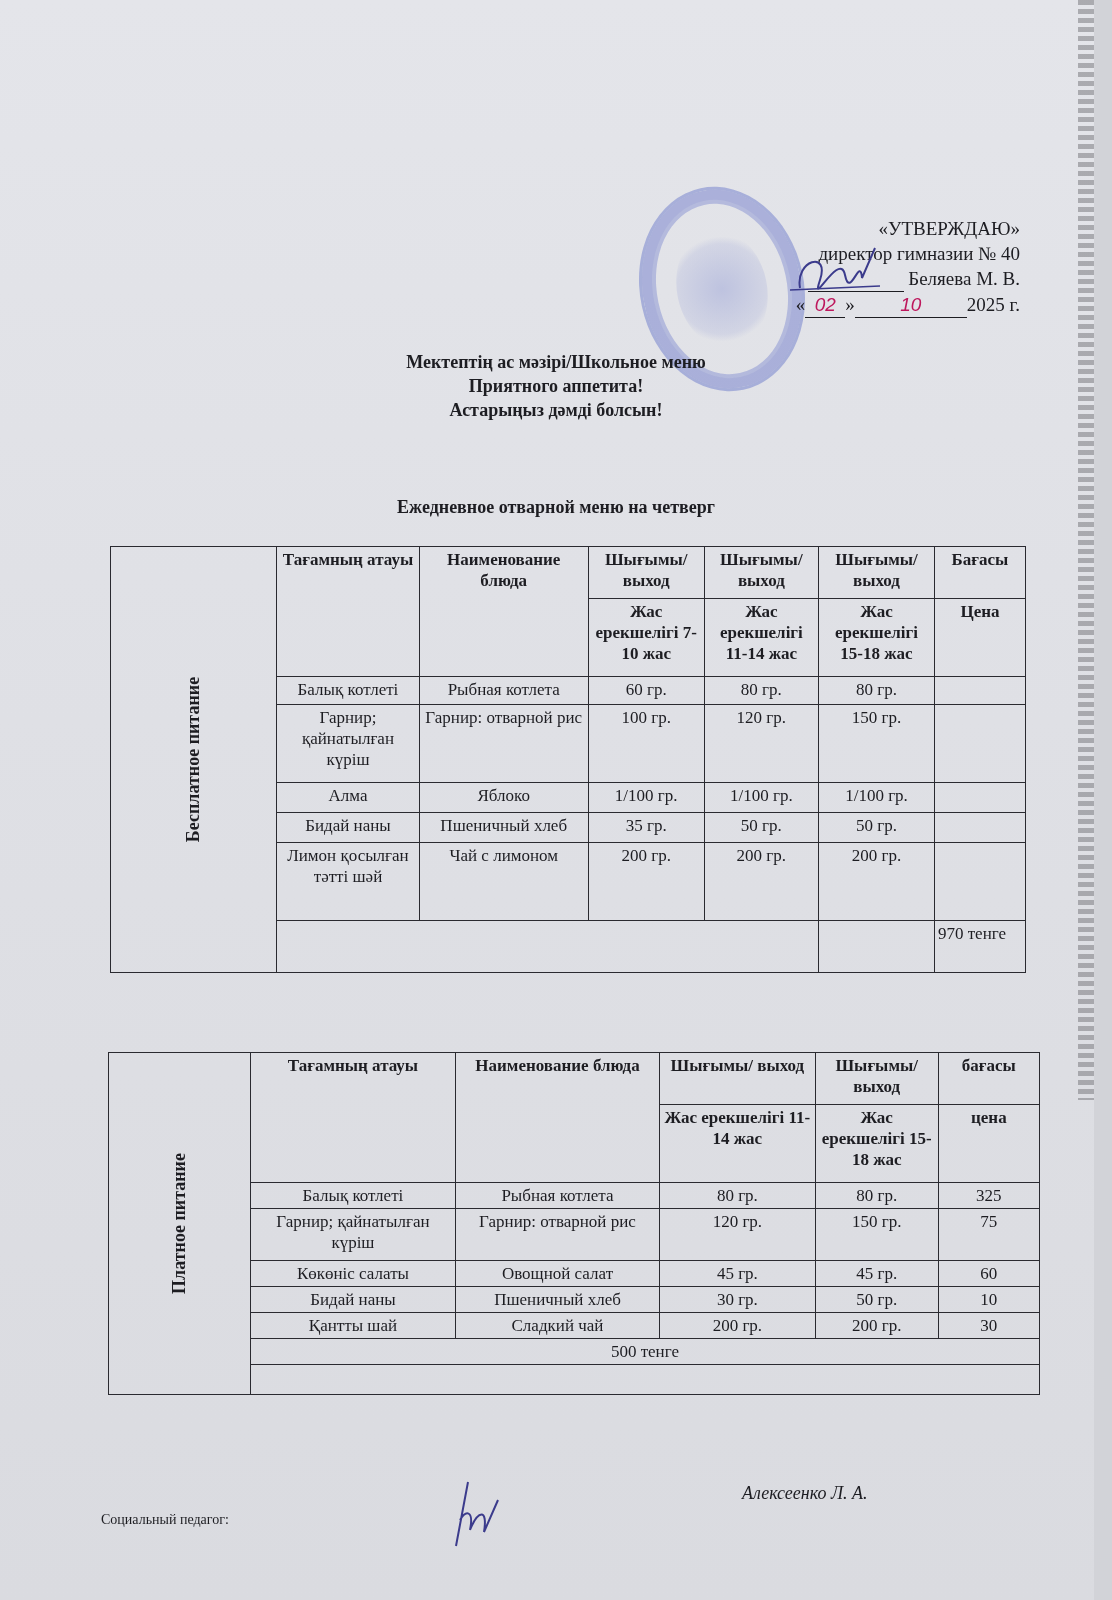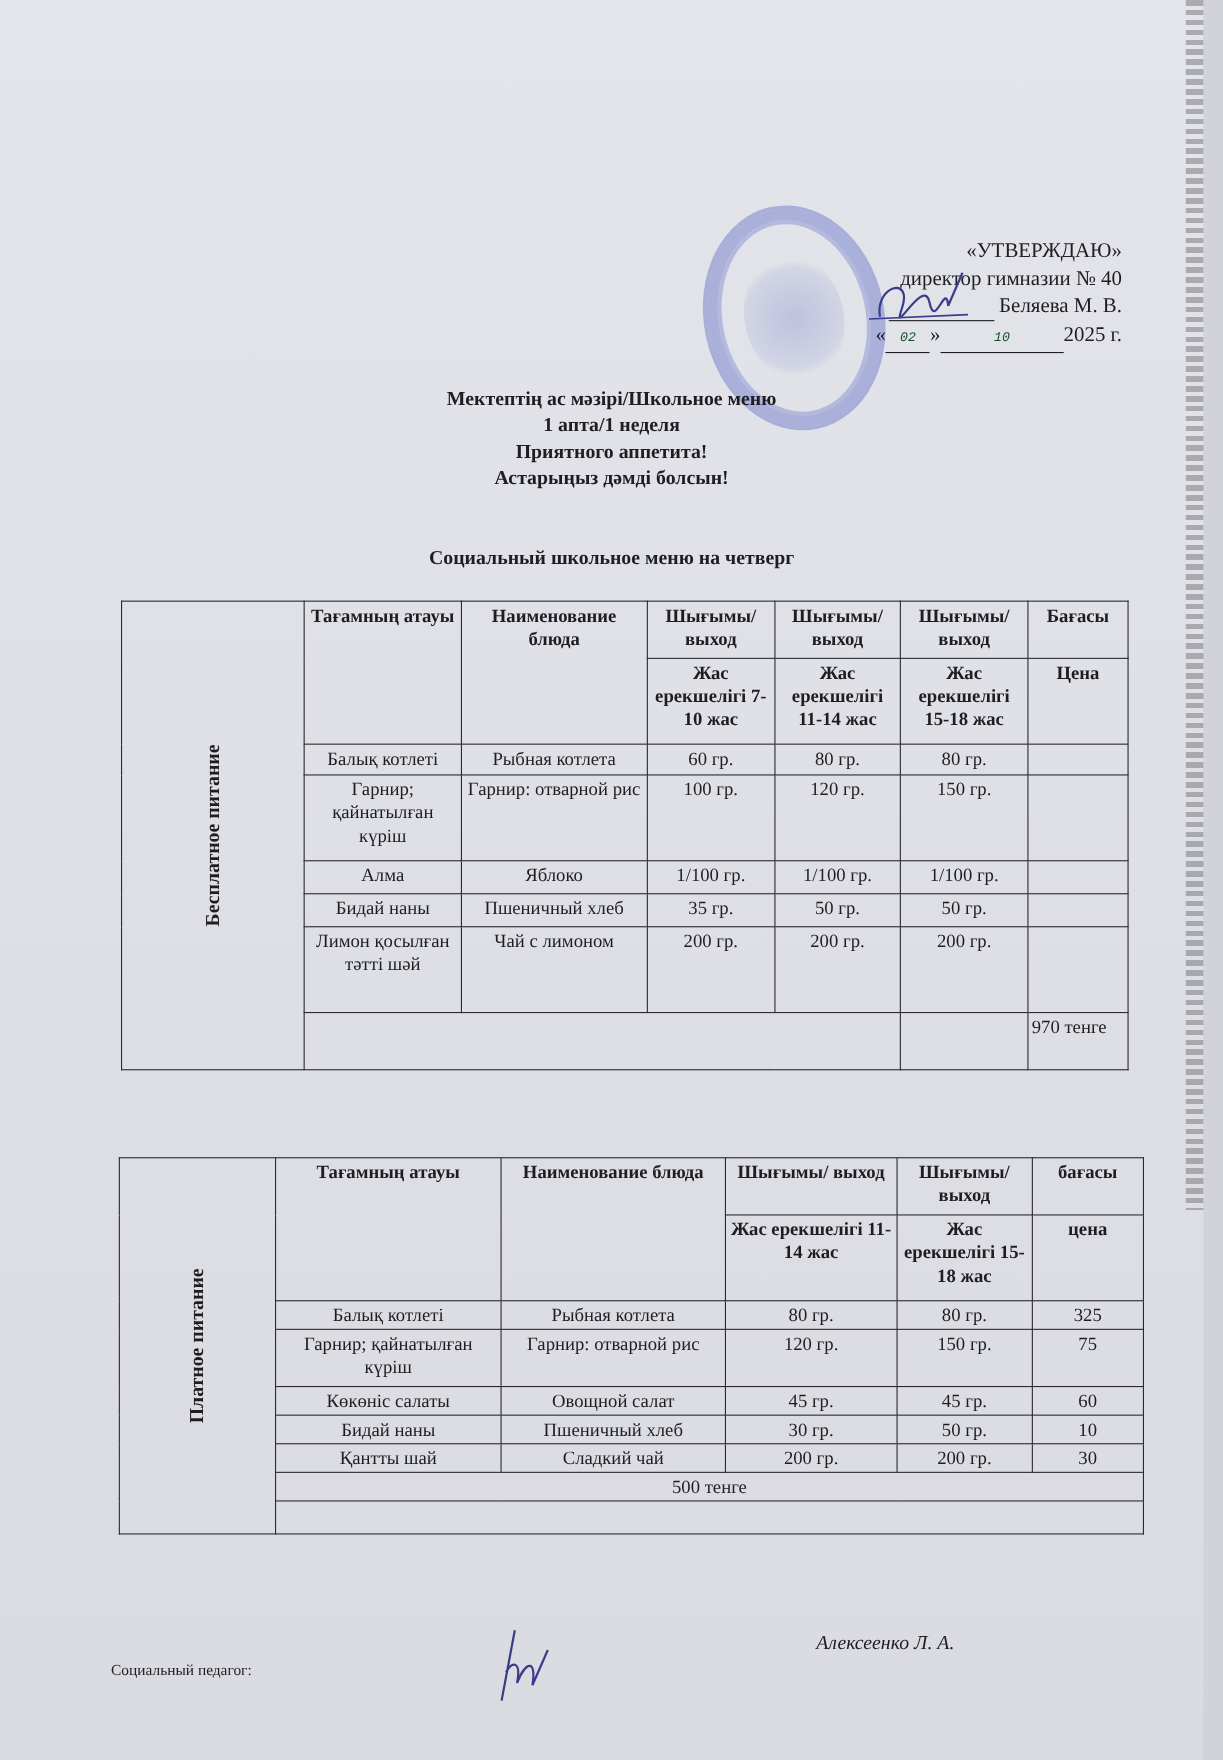--- a/index.html
+++ b/index.html
@@ -34,21 +34,21 @@
     position: absolute; left: 34px; top: 40px; width: 90px; height: 120px;
     border-radius: 50%;
     background: radial-gradient(circle, rgba(95,110,200,.28) 0%, rgba(95,110,200,.12) 60%, transparent 70%);
   }
   .approve {
     position: absolute; right: 92px; top: 216px; text-align: right;
     font-size: 19px; line-height: 25px;
   }
   .approve .line { display: block; }
   .u { display: inline-block; border-bottom: 1px solid #1d1d22; text-align: center; }
-  .hand { font-family: Liberation Mono, monospace; font-style: italic; color: #14532d; font-size: 12px; }
+  .hand { font-family: Liberation Sans, sans-serif; font-style: italic; color: #be185d; font-size: 19px; }
   .sig-svg { position: absolute; }
   .titles {
     position: absolute; left: 0; width: 1112px; top: 350px; text-align: center;
     font-weight: bold; font-size: 18px; line-height: 24px;
   }
   .titles .sub { display: block; }
   .daily {
     position: absolute; left: 0; width: 1112px; top: 497px; text-align: center;
     font-weight: bold; font-size: 18px;
   }
@@ -91,25 +91,24 @@
   </span>
 </div>
 
 <svg class="sig-svg" style="left:790px;top:240px" width="110" height="60" viewBox="0 0 110 60">
   <path d="M10 48 C 5 20, 40 10, 30 40 S 50 10, 55 35 S 70 15, 72 38 L 85 8" stroke="#3b3b8c" stroke-width="2" fill="none"></path>
   <path d="M0 50 L 90 46" stroke="#3b3b8c" stroke-width="1.5" fill="none"></path>
 </svg>
 
 <div class="titles">
   <span class="sub">Мектептің ас мәзірі/Школьное меню</span>
-  <span class="sub">1 апта/1 неделя</span>
   <span class="sub">Приятного аппетита!</span>
   <span class="sub">Астарыңыз дәмді болсын!</span>
 </div>
-<div class="daily">Социальный школьное меню на четверг</div>
+<div class="daily">Ежедневное отварной меню на четверг</div>
 
 <table class="t1">
   <colgroup>
     <col style="width:58px">
       <col style="width:166px">
       <col style="width:196px">
       <col style="width:130px">
       <col style="width:128px">
       <col style="width:130px">
       <col style="width:106px">

